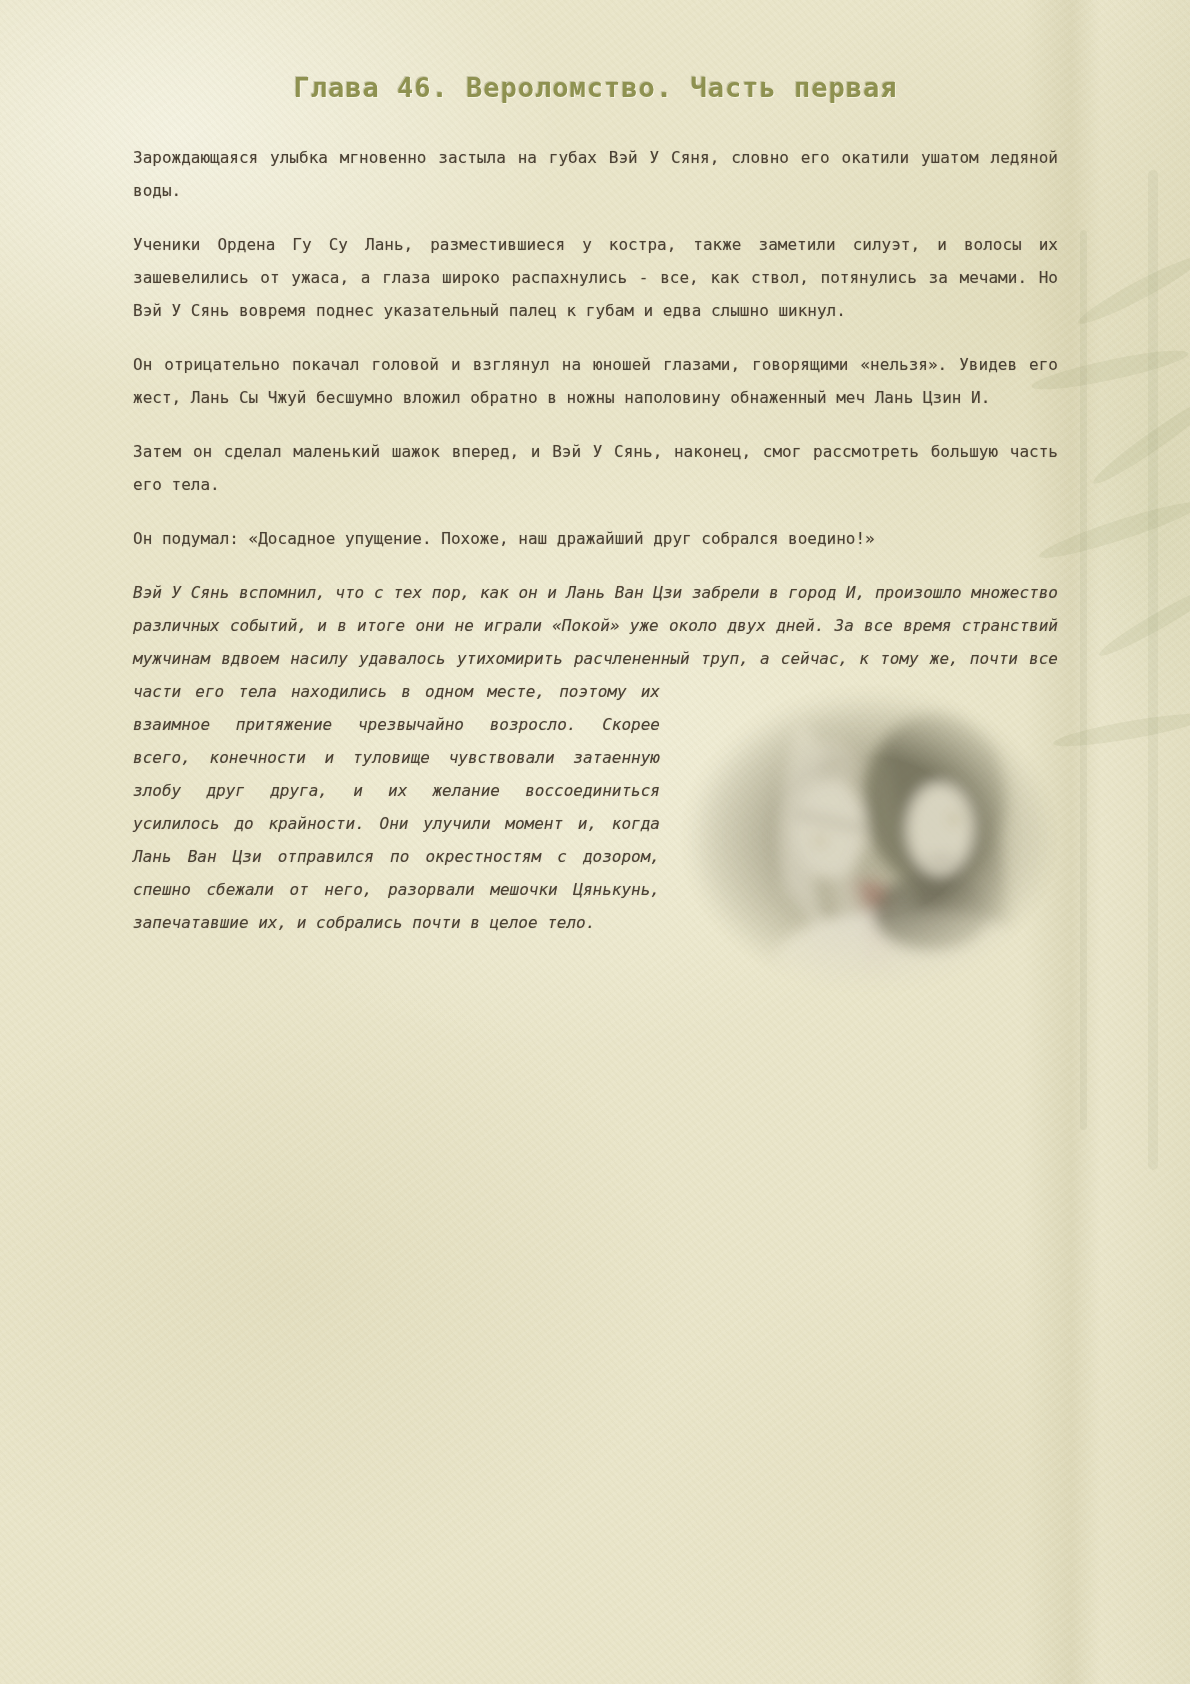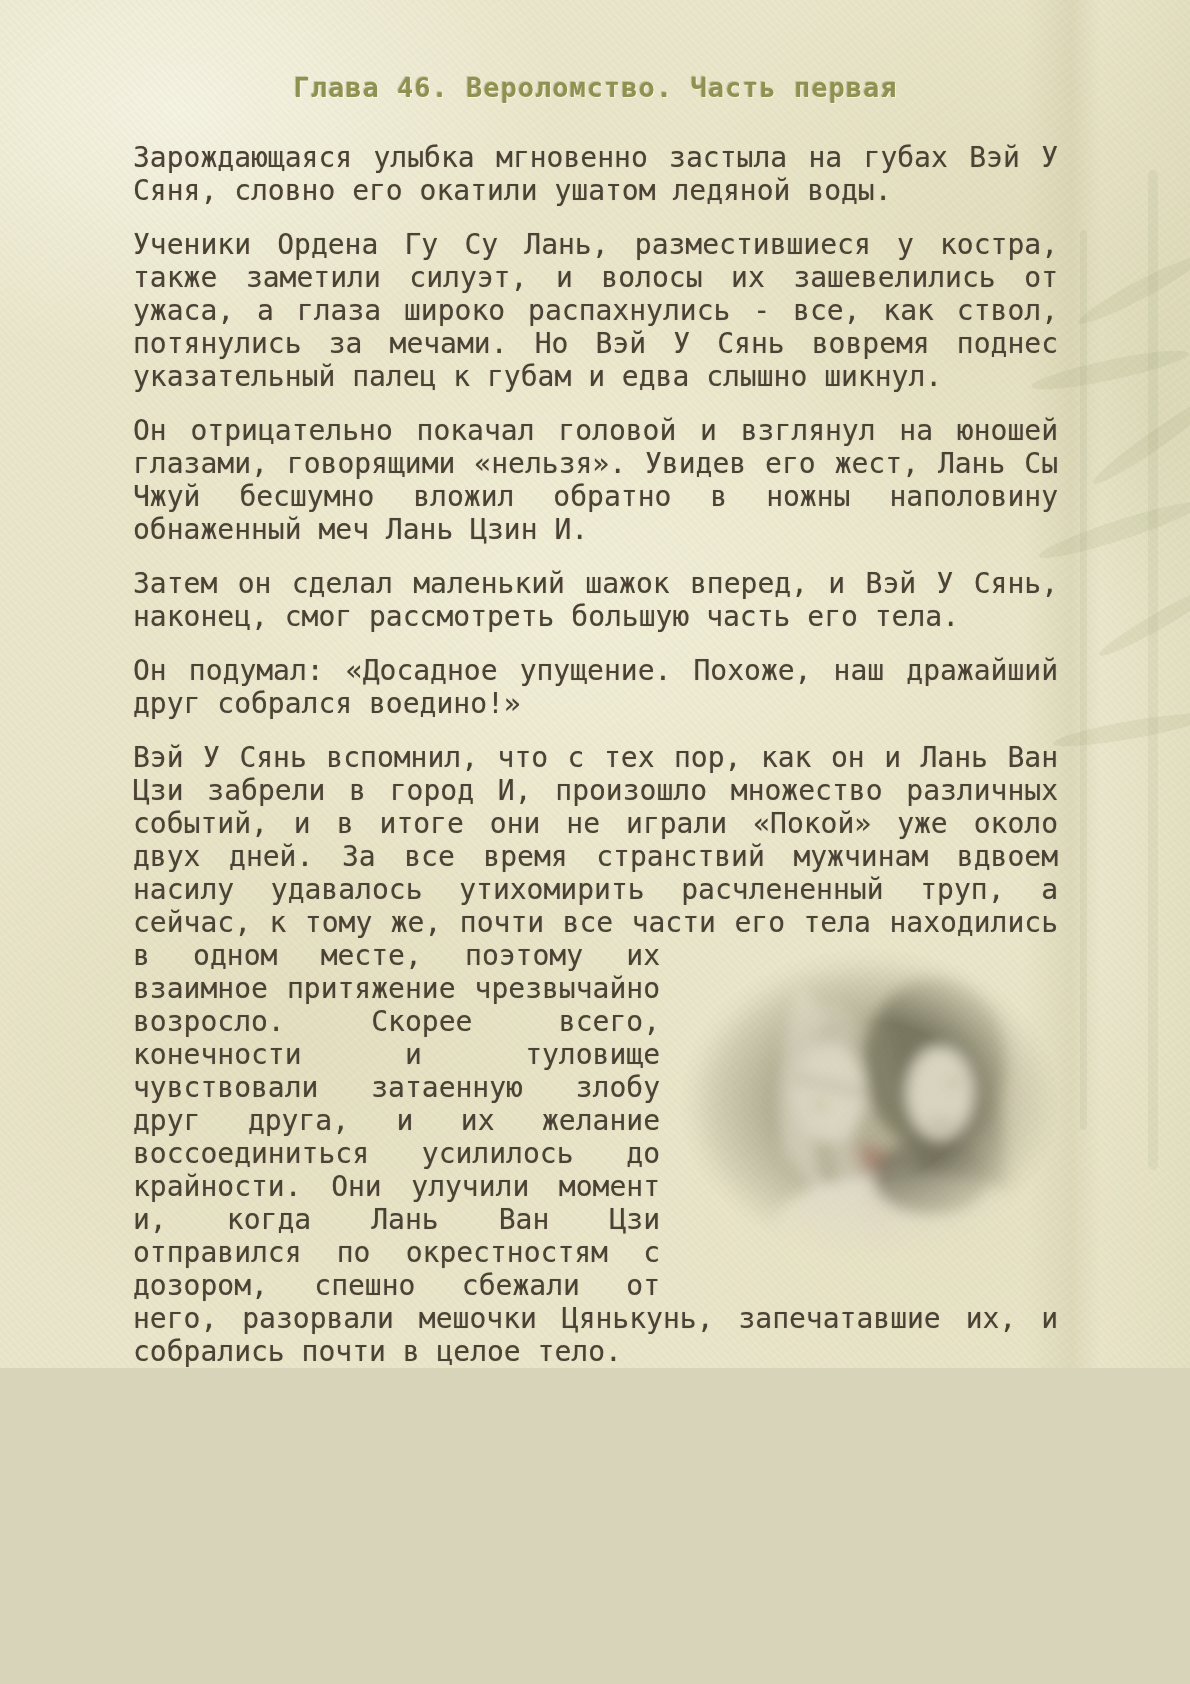--- a/index.html
+++ b/index.html
@@ -1,19 +1,19 @@
 <!DOCTYPE html>
 <html lang="ru"><head>
 <meta charset="utf-8">
 <style>
   html, body { margin: 0; padding: 0; background: #d8d4ba; }
   .page {
     position: relative;
     width: 1190px;
-    height: 1368px;
+    height: 1684px;
     margin: 0 auto;
     overflow: hidden;
     background-color: #e9e5c9;
     background-image:
       radial-gradient(ellipse 620px 420px at 15% 8%,  rgba(255,255,250,0.50), transparent 62%),
       radial-gradient(ellipse 520px 520px at 86% 18%, rgba(213,207,168,0.38), transparent 65%),
       radial-gradient(ellipse 720px 520px at 48% 44%, rgba(251,249,233,0.45), transparent 60%),
       radial-gradient(ellipse 620px 470px at 24% 76%, rgba(214,207,170,0.33), transparent 65%),
       radial-gradient(ellipse 520px 420px at 80% 88%, rgba(224,218,184,0.40), transparent 62%),
       radial-gradient(ellipse 140px 340px at 97% 30%, rgba(188,193,148,0.22), transparent 70%),
@@ -36,27 +36,27 @@
     margin: 0 0 38px 0;
     text-align: center;
     font-size: 27px;
     font-weight: bold;
     letter-spacing: 1px;
     color: #8e9150;
     text-shadow: 1px 1px 0 rgba(255,255,240,0.55), -1px -1px 0 rgba(90,92,40,0.25);
   }
   .para {
     margin: 0 0 21px 0;
-    font-size: 28px;
+    font-size: 16px;
     line-height: 33px;
     text-align: justify;
     color: #4b4134;
     text-shadow: 0 0 1px rgba(75,65,52,0.35);
   }
-  .para.final { margin-bottom: 11px; }
+  .para.final { margin-bottom: 11px; font-style: italic; }
   .illu {
     float: right;
     width: 380px;
     height: 330px;
     margin: 4px 0 8px 18px;
     -webkit-mask-image: radial-gradient(ellipse 62% 58% at 50% 48%, #000 42%, transparent 82%);
             mask-image: radial-gradient(ellipse 62% 58% at 50% 48%, #000 42%, transparent 82%);
     opacity: 0.8;
   }
   .illu svg { filter: blur(2.2px) saturate(0.75); }

